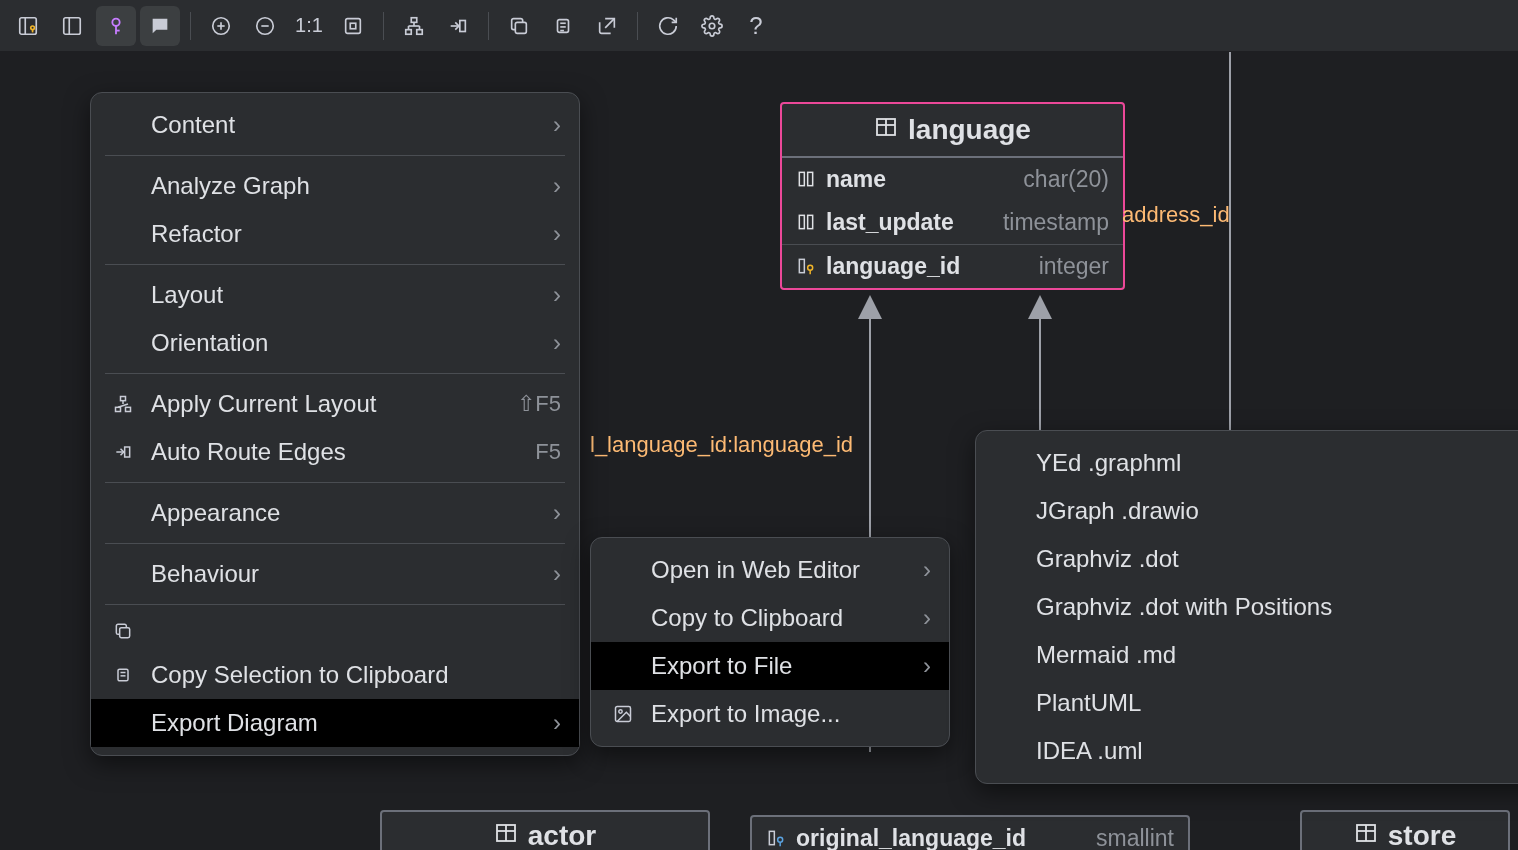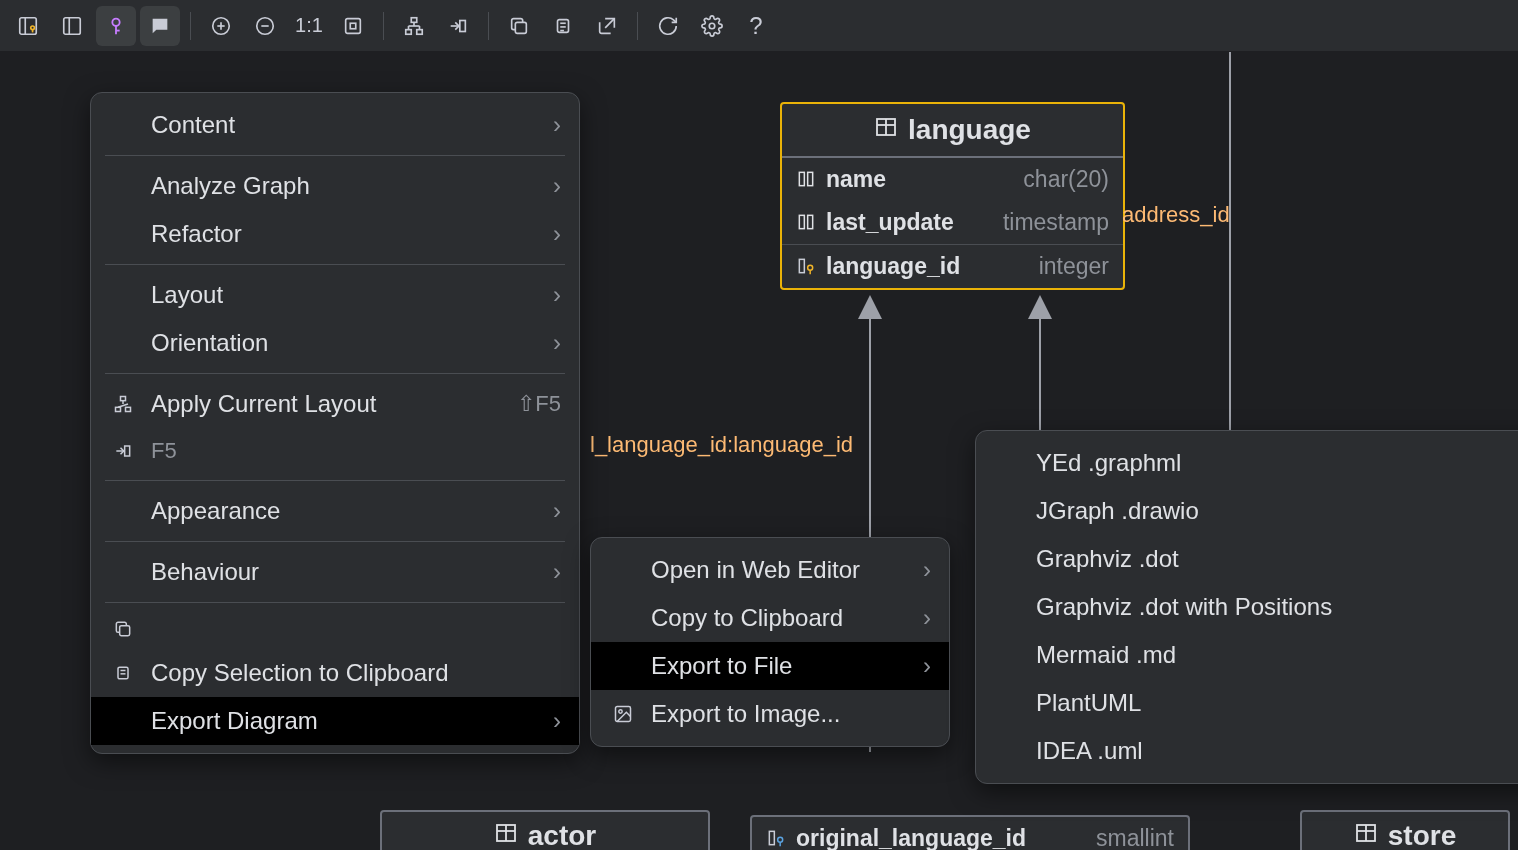--- a/index.html
+++ b/index.html
@@ -43,21 +43,21 @@
 .tb-text { font-size: 20px; color: #c9ccd6; padding: 0 4px; }
 .canvas {
   position: relative;
   width: 100%;
   height: calc(100% - 52px);
   background: #1e1f22;
 }
 .entity {
   position: absolute;
   background: #2b2d30;
-  border: 2px solid #eab308;
+  border: 2px solid #ec4899;
   border-radius: 4px;
 }
 .entity-header {
   display: flex;
   align-items: center;
   justify-content: center;
   gap: 10px;
   padding: 10px 16px;
   border-bottom: 2px solid #6c707a;
   font-weight: 600;
@@ -381,20 +381,21 @@
         <span class="cm-shortcut">⇧F5</span>
     </div>
     <div class="cm-item">
       <span class="cm-icon">
           <svg width="20" height="20" viewBox="0 0 24 24" fill="none" stroke="currentColor" stroke-width="1.8">
             <polyline points="4,12 12,12"></polyline>
             <polyline points="9,8 13,12 9,16"></polyline>
             <rect x="14" y="6" width="6" height="12"></rect>
           </svg>
         </span>
+      <span class="cm-label">Auto Route Edges</span>
         <span class="cm-shortcut">F5</span>
     </div>
     <div class="cm-sep"></div>
     <div class="cm-item">
         <span class="cm-icon"></span>
         <span class="cm-label">Appearance</span>
         <span class="cm-chevron">›</span>
       </div>
     <div class="cm-sep"></div>
     <div class="cm-item">

